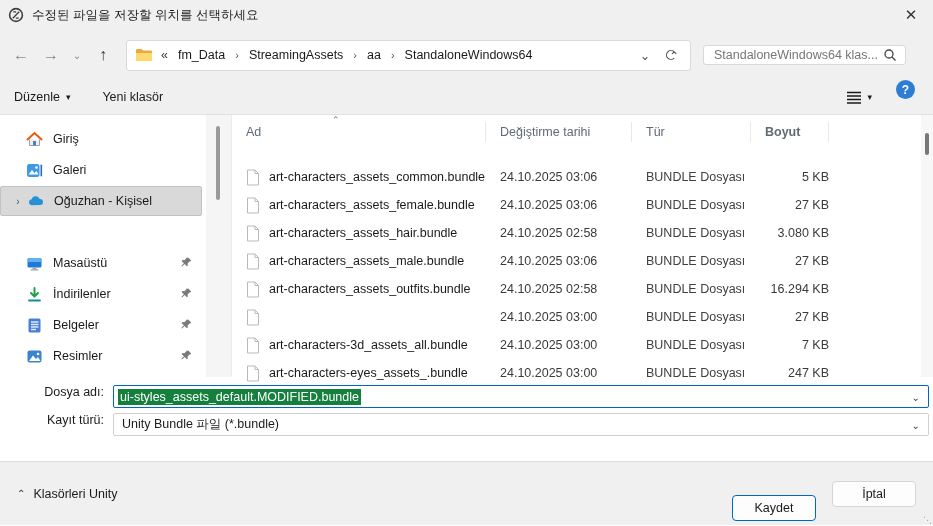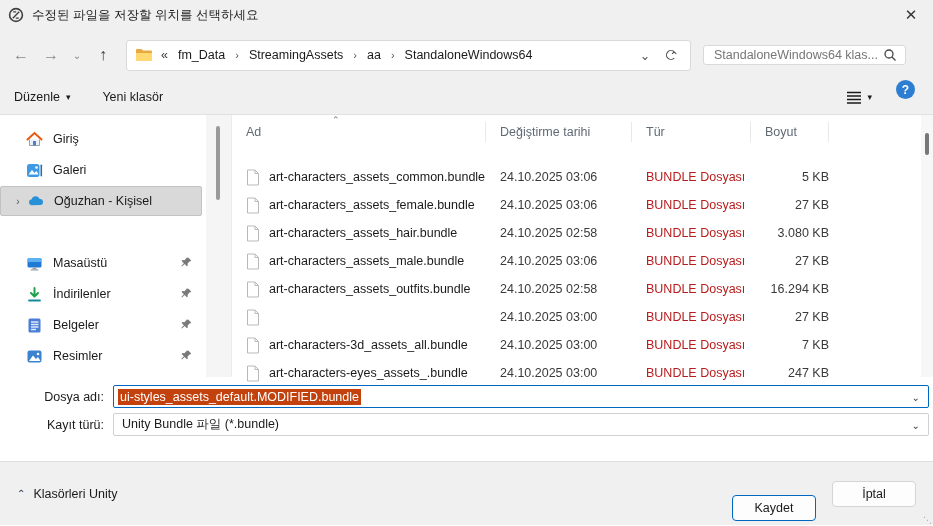--- a/index.html
+++ b/index.html
@@ -58,39 +58,39 @@
   .filelist { flex:1; position:relative; padding-top:2px; }
   .list-scroll { position:absolute; top:0; right:0; width:12px; height:100%; background:#f7f7f7; }
   .list-scroll .thumb { position:absolute; left:4px; top:18px; width:4px; height:22px; background:#777; border-radius:2px; }
   .list-header { display:flex; height:26px; align-items:center; color:#5f6a75; position:relative; margin-top:2px; }
   .hcell { height:20px; display:flex; align-items:center; border-right:1px solid #e8e8e8; padding-left:14px; }
   .hcell:last-child { border-right:1px solid #e8e8e8; }
   .sort-caret { position:absolute; left:100px; top:-4px; color:#777; font-size:9px; }
   .col-name { width:254px; }
   .col-date { width:146px; }
   .col-type { width:119px; }
-  .col-size { width:78px; }
+  .col-size { width:78px;font-weight:bold; }
   .hcell.col-size { justify-content:flex-start; }
   .rows { margin-top:6px; }
   .frow { display:flex; height:28px; align-items:center; }
   .frow .cell { overflow:hidden; white-space:nowrap;margin-top:24px; }
   .frow .c-name { width:254px; padding-left:14px; display:flex; align-items:center; gap:9px; color:#1a1a1a; }
   .frow .file-ic { width:14px; height:17px; flex:0 0 auto; }
   .frow .c-date { width:146px; padding-left:14px; color:#3a3a3a; }
-  .frow .c-type { width:119px; padding-left:14px; color:#b91c1c; }
+  .frow .c-type { width:119px; padding-left:14px; color:#404040; }
   .frow .c-size { width:78px; text-align:right; color:#3a3a3a; }
 
   .fields { height:83px; background:#fff; padding-top:8px; }
-  .field-row { display:flex; align-items:center; margin-bottom:5px; }
+  .field-row { display:flex; align-items:flex-start; margin-bottom:5px; }
   .field-label { width:113px; text-align:right; padding-right:9px; color:#1a1a1a; }
   .field-box { flex:1; margin-right:4px; height:23px; background:#fff; display:flex; align-items:center;
     padding:0 4px; position:relative; }
   .filename-box { border:1.5px solid #0067c0; border-radius:2px; }
   .filetype-box { border:1px solid #d0d0d0; border-radius:2px; padding-left:8px; }
-  .sel-text { background:#c2410c; color:#fff; padding:1px 2px; white-space:nowrap; }
+  .sel-text { background:#15803d; color:#fff; padding:1px 2px; white-space:nowrap; }
   .box-caret { position:absolute; right:8px; top:50%; transform:translateY(-50%); color:#444; font-size:10px; }
 
   .footer { height:64px; background:#f0f0f0; border-top:1px solid #dfdfdf; display:flex;
     align-items:center; padding:0 17px; margin-top:1px; }
   .hide-folders { display:flex; align-items:center; gap:8px; color:#1a1a1a; }
   .hide-folders .chev-up { color:#3b4b66; font-size:10px; font-weight:bold; }
   .foot-spacer { flex:1; }
   .btn { width:84px; height:26px; border-radius:4px; background:#fdfdfd; display:flex;
     align-items:center; justify-content:center; color:#1a1a1a; }
   .btn-save { border:1px solid #0067c0; margin-right:16px;margin-top:29px; }

